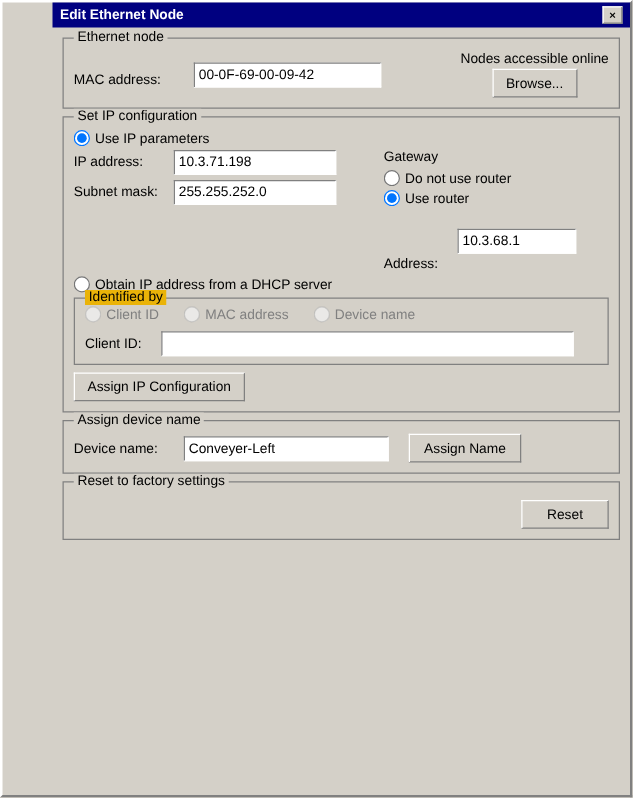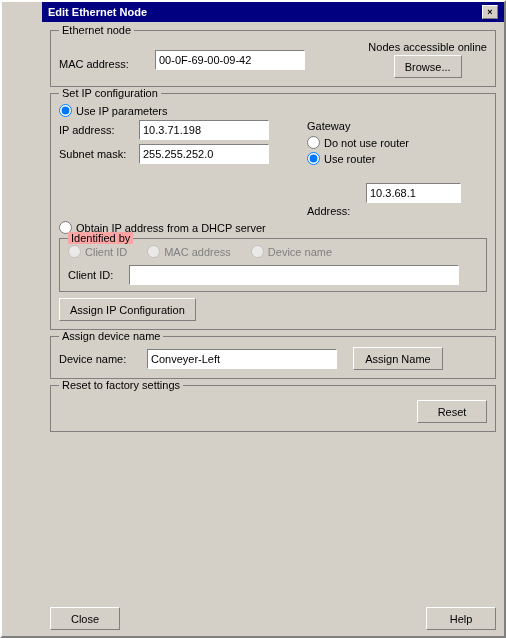--- a/index.html
+++ b/index.html
@@ -163,21 +163,21 @@
     .identified-by-group {
       border: 1px solid #808080;
       padding: 6px 8px;
       position: relative;
       margin-top: 4px;
     }
     .identified-by-label {
       position: absolute;
       top: -7px;
       left: 8px;
-      background: #fca5a5;
+      background: #eab308;
       padding: 0 3px;
     }
     .radio-row {
       display: flex;
       gap: 20px;
       margin-bottom: 4px;
     }
     .client-id-row {
       display: flex;
       align-items: center;
@@ -299,31 +299,27 @@
 
       <div class="assign-ip-btn-row">
         <button class="btn" style="min-width:130px;">Assign IP Configuration</button>
       </div>
     </div>
 
     <div class="group-box">
       <span class="group-box-label">Assign device name</span>
       <div class="device-name-row">
         <span style="width:80px;">Device name:</span>
-        <input class="text-input" type="text" style="width: 190px;" value="Conveyer-Left">
+        <input class="text-input" type="text" style="width: 164px;" value="Conveyer-Left">
         <button class="btn" style="margin-left:8px; min-width:90px;">Assign Name</button>
       </div>
     </div>
 
     <div class="group-box">
       <span class="group-box-label">Reset to factory settings</span>
       <div style="display:flex; justify-content:flex-end; padding-top:4px;">
         <button class="btn" style="min-width:70px;">Reset</button>
       </div>
     </div>
 
   </div>
 
-  <div class="footer-buttons">
-    <button class="btn" style="min-width:70px;">Close</button>
-    <button class="btn" style="min-width:70px;">Help</button>
-  </div>
 </div>
 
 </body></html>

